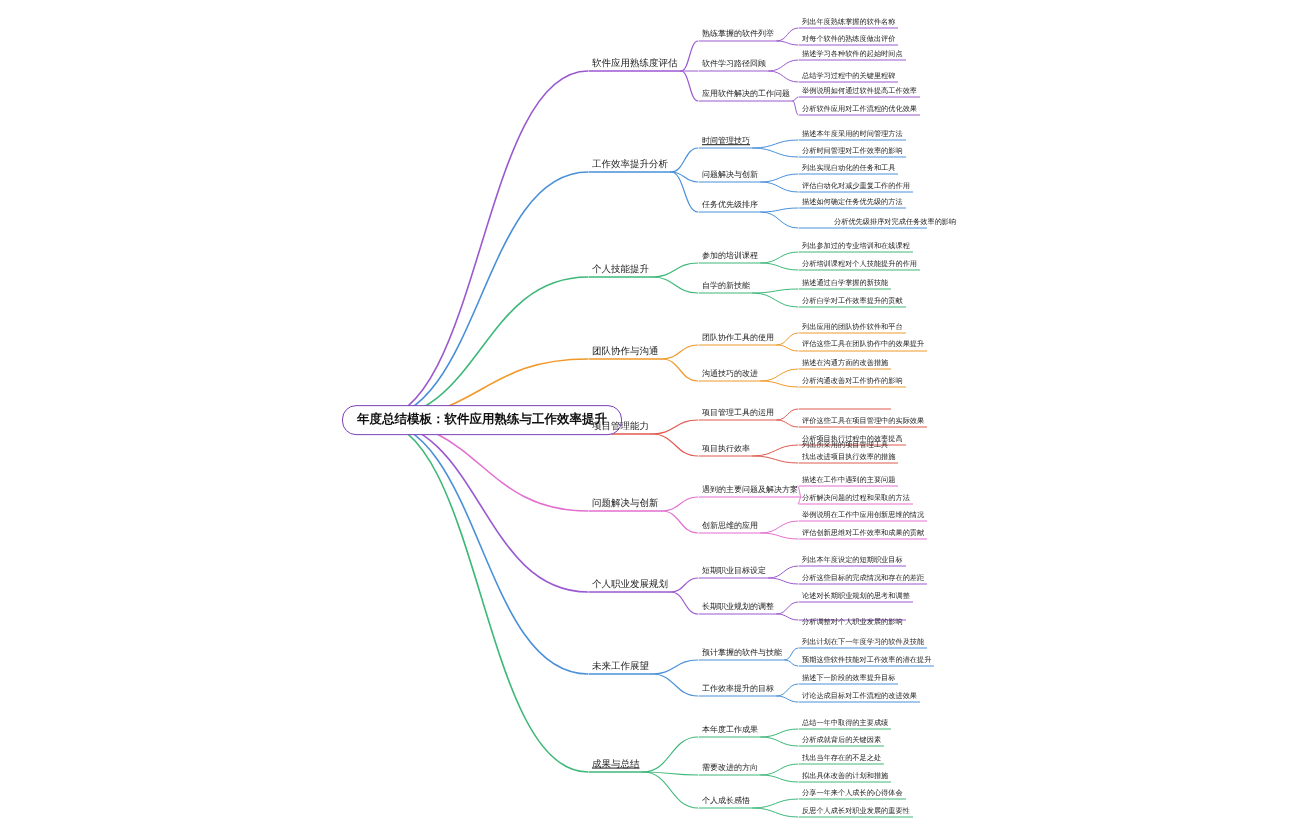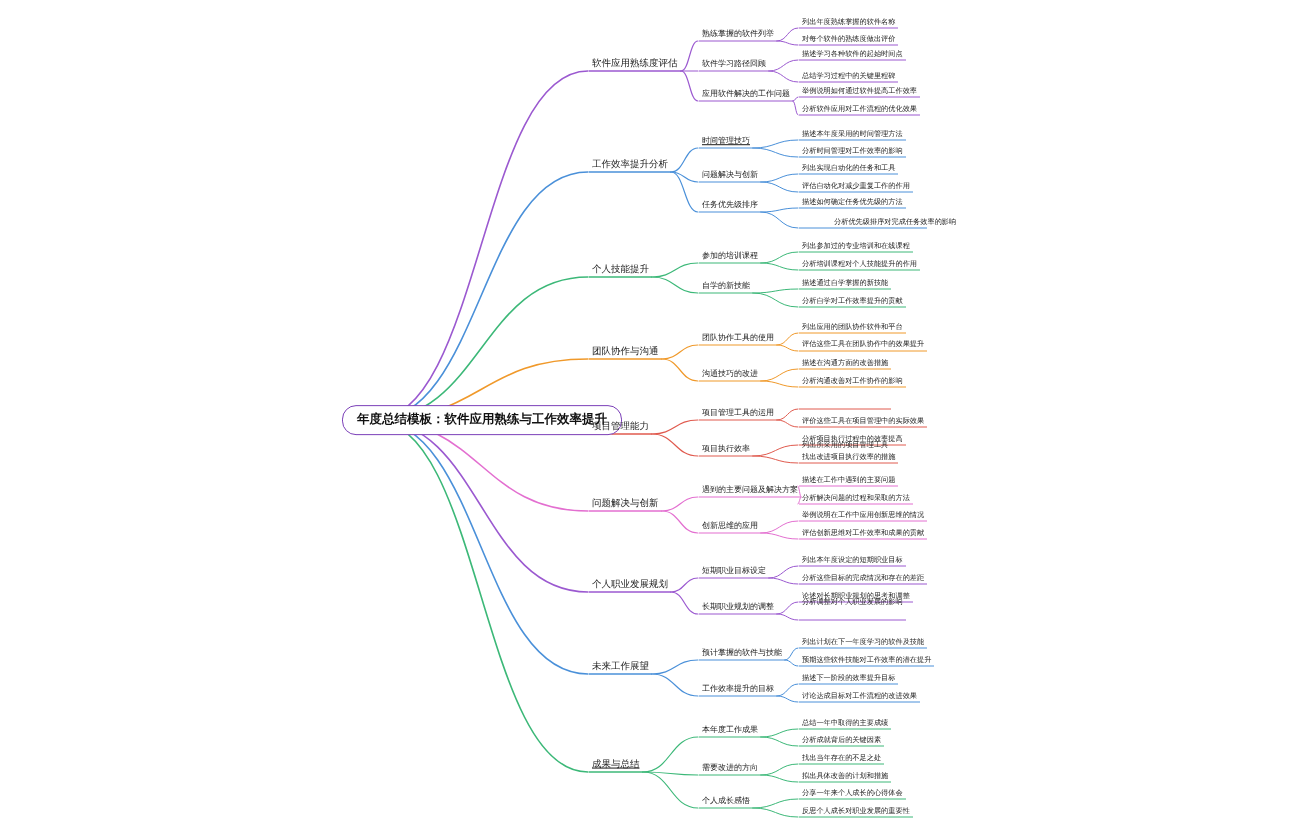--- a/index.html
+++ b/index.html
@@ -254,21 +254,21 @@
       <div class="node l3-node" style="left: 800px; top: 504px;">分析解决问题的过程和采取的方法</div>
       <div class="node l2-node" style="left: 700px; top: 533px;">创新思维的应用</div>
       <div class="node l3-node" style="left: 800px; top: 521px;">举例说明在工作中应用创新思维的情况</div>
       <div class="node l3-node" style="left: 800px; top: 539px;">评估创新思维对工作效率和成果的贡献</div>
       <div class="node l1-node" style="left: 590px; top: 592px;">个人职业发展规划</div>
       <div class="node l2-node" style="left: 700px; top: 578px;">短期职业目标设定</div>
       <div class="node l3-node" style="left: 800px; top: 566px;">列出本年度设定的短期职业目标</div>
       <div class="node l3-node" style="left: 800px; top: 584px;">分析这些目标的完成情况和存在的差距</div>
       <div class="node l2-node" style="left: 700px; top: 614px;">长期职业规划的调整</div>
       <div class="node l3-node" style="left: 800px; top: 602px;">论述对长期职业规划的思考和调整</div>
-      <div class="node l3-node" style="left: 800px; top: 608px;">分析调整对个人职业发展的影响</div>
+      <div class="node l3-node" style="left: 800px; top: 628px;">分析调整对个人职业发展的影响</div>
       <div class="node l1-node" style="left: 590px; top: 674px;">未来工作展望</div>
       <div class="node l2-node" style="left: 700px; top: 660px;">预计掌握的软件与技能</div>
       <div class="node l3-node" style="left: 800px; top: 648px;">列出计划在下一年度学习的软件及技能</div>
       <div class="node l3-node" style="left: 800px; top: 666px;">预期这些软件技能对工作效率的潜在提升</div>
       <div class="node l2-node" style="left: 700px; top: 696px;">工作效率提升的目标</div>
       <div class="node l3-node" style="left: 800px; top: 684px;">描述下一阶段的效率提升目标</div>
       <div class="node l3-node" style="left: 800px; top: 702px;">讨论达成目标对工作流程的改进效果</div>
       <div class="node l1-node" style="left: 590px; top: 772px; text-decoration: underline;">成果与总结</div>
       <div class="node l2-node" style="left: 700px; top: 737px;">本年度工作成果</div>
       <div class="node l3-node" style="left: 800px; top: 729px;">总结一年中取得的主要成绩</div>

